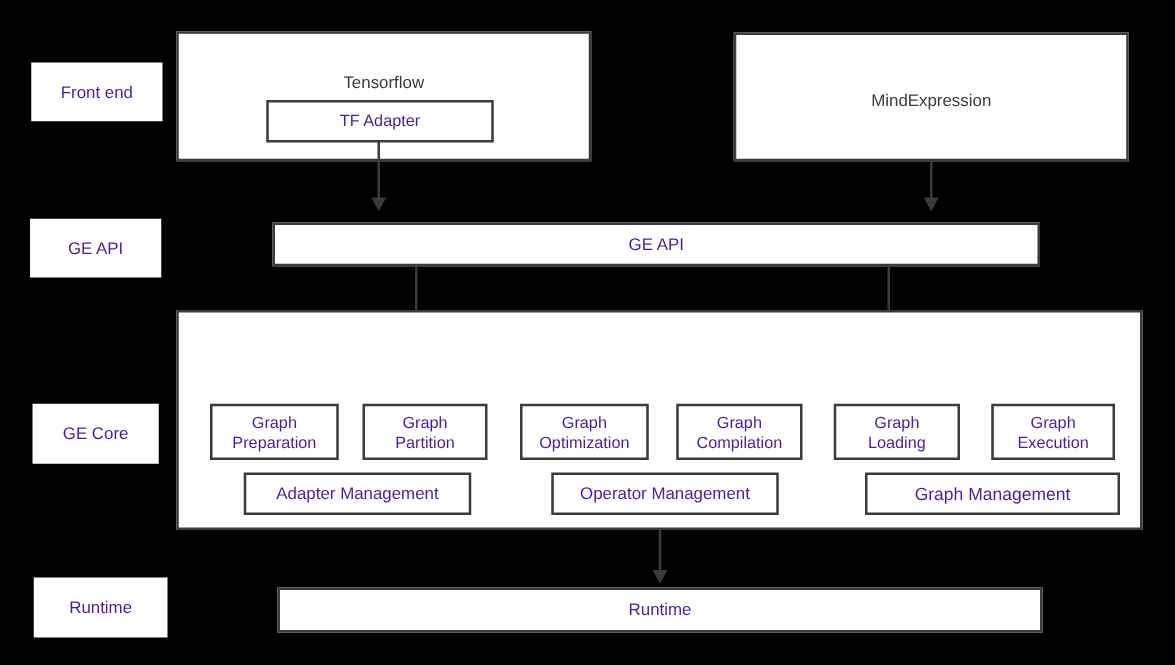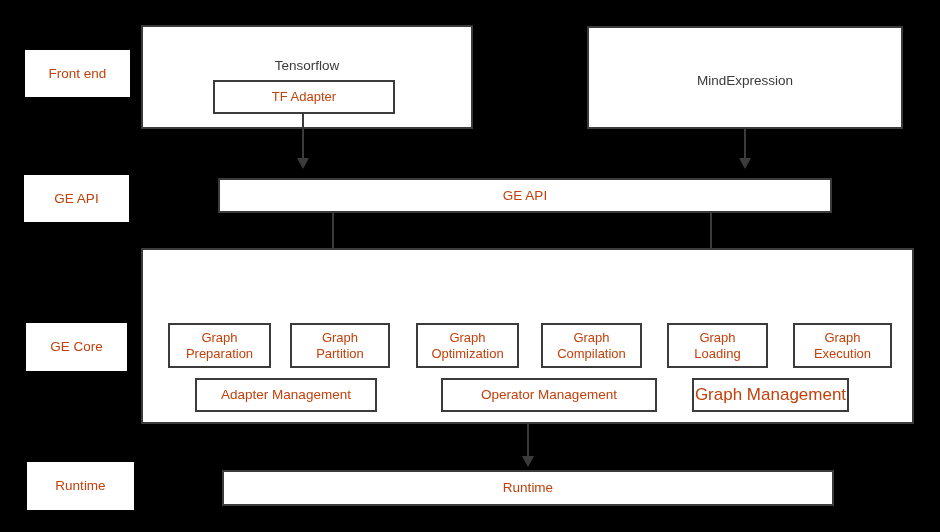--- a/index.html
+++ b/index.html
@@ -11,21 +11,21 @@
     position: relative;
     width: 940px;
     height: 532px;
     background: #000000;
     overflow: hidden;
     font-family: "Liberation Sans", sans-serif;
   }
   .box {
     position: absolute;
     background: #ffffff;
-    color: #c2410c;
+    color: #4c1d95;
     display: flex;
     align-items: center;
     justify-content: center;
     text-align: center;
     line-height: 1.18;
     box-sizing: border-box;
     white-space: pre-line;
   }
   
   .tier-label {
@@ -112,22 +112,22 @@
     <div class="box outlined" style="left:273px; top:73px; width:103px; height:45px;">Graph
 Optimization</div>
     <div class="box outlined" style="left:398px; top:73px; width:101px; height:45px;">Graph
 Compilation</div>
     <div class="box outlined" style="left:524px; top:73px; width:101px; height:45px;">Graph
 Loading</div>
     <div class="box outlined" style="left:650px; top:73px; width:99px; height:45px;">Graph
 Execution</div>
 
     <div class="box outlined" style="left:52px; top:128px; width:182px; height:34px; font-size:13.5px;">Adapter Management</div>
-    <div class="box outlined" style="left:298px; top:128px; width:216px; height:34px; font-size:13.5px;">Operator Management</div>
-    <div class="box outlined" style="left:549px; top:128px; width:157px; height:34px; font-size:17px;">Graph Management</div>
+    <div class="box outlined" style="left:298px; top:128px; width:182px; height:34px; font-size:13.5px;">Operator Management</div>
+    <div class="box outlined" style="left:549px; top:128px; width:204px; height:34px; font-size:14px;">Graph Management</div>
   </div>
 
   <div class="conn" style="left:527px; top:424px; height:38px;"></div>
   <div class="arrowhead" style="left:522px; top:456px;"></div>
 
   <div class="box outlined" style="left:222px; top:470px; width:612px; height:36px; font-size:13.5px;">Runtime</div>
 
 </div>
 
 </body></html>

